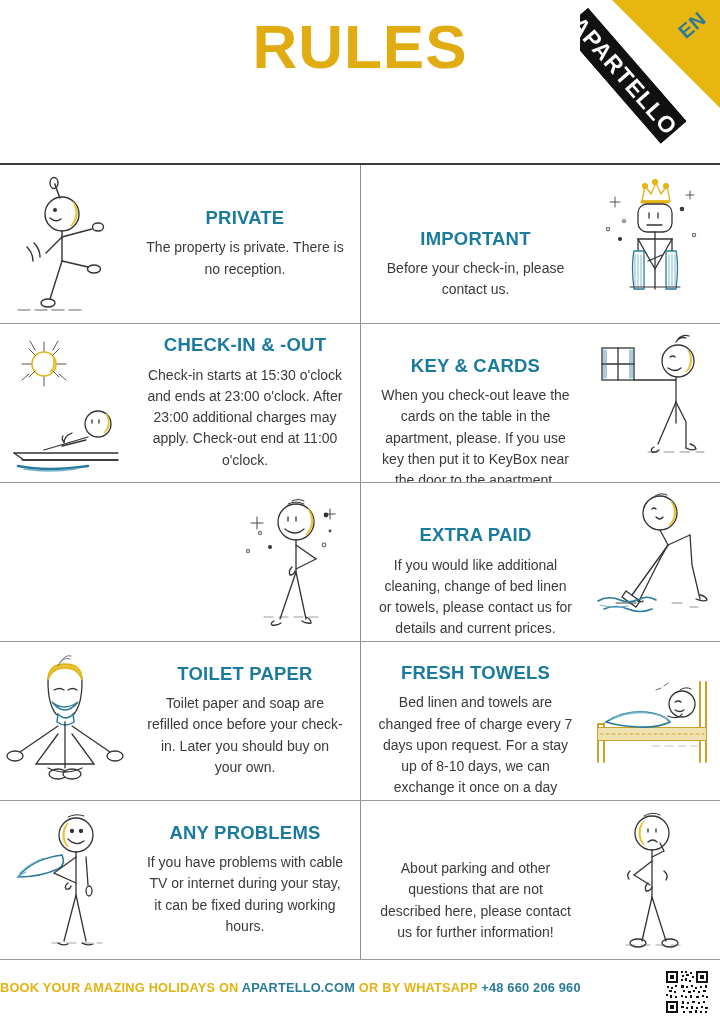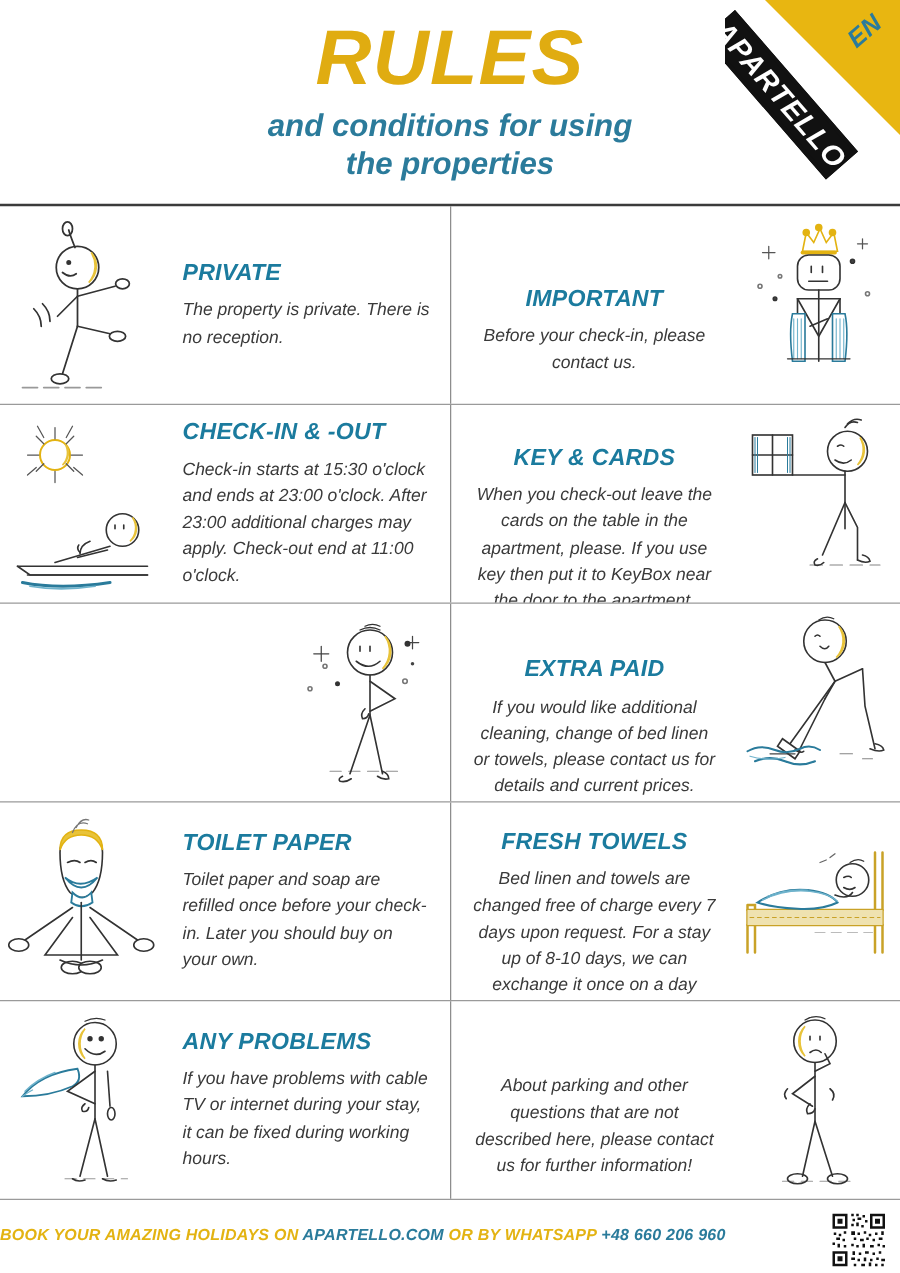--- a/index.html
+++ b/index.html
@@ -8,21 +8,20 @@
     height: 1018px;
     background: #ffffff;
     font-family: "Liberation Sans", sans-serif;
     overflow: hidden;
   }
   .page {
     position: relative;
     width: 720px;
     height: 1018px;
     background: #fff;
-    font-style: italic;
   }
 
   
   .header {
     position: relative;
     height: 163px;
     padding-top: 14px;
     text-align: center;
     overflow: hidden;
   }
@@ -114,21 +113,21 @@
     align-items: center;
     overflow: hidden;
   }
   .cell.left  { justify-content: flex-end; }
   .cell.right { justify-content: flex-start; border-left: 1.5px solid #8d8d8d; }
 
   .textblock {
     padding: 0 16px;
     width: 230px;
   }
-  .cell.left .textblock  { text-align: left; }
+  .cell.left .textblock  { text-align: center; }
   .cell.right .textblock { text-align: center; margin-top: 41px; }
 
   .cell-heading {
     font-size: 18.5px;
     font-weight: 700;
     color: #1B7B9E;
     letter-spacing: 0.2px;
     line-height: 1.1;
     margin-bottom: 9px;
     font-family: "Liberation Sans", sans-serif;
@@ -176,24 +175,20 @@
     height: 46px;
   }
 </style>
 </head>
 <body>
 
 <div class="page">
 
   <div class="header">
     <div class="rules-title">RULES</div>
-    <div class="rules-subtitle">
-      <div>and conditions for using</div>
-      <div>the properties</div>
-    </div>
 
     <div class="logo-wrap">
       <div class="logo-corner-tri"></div>
       <div class="logo-en">EN</div>
       <div class="logo-box">
         <span class="logo-box-text">APARTELLO</span>
       </div>
     </div>
   </div>
 

